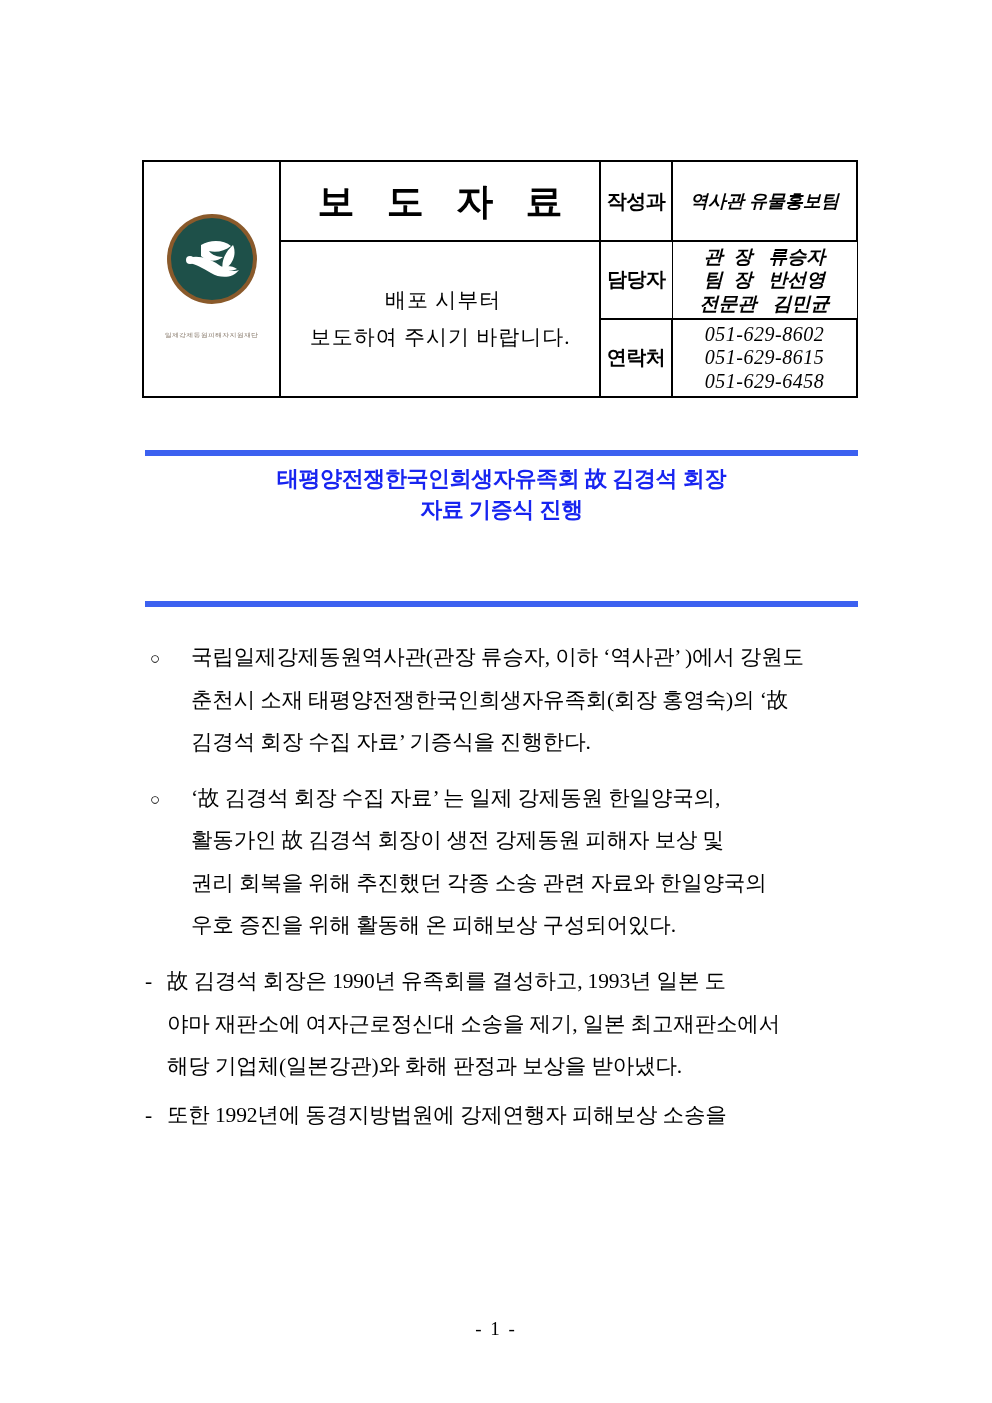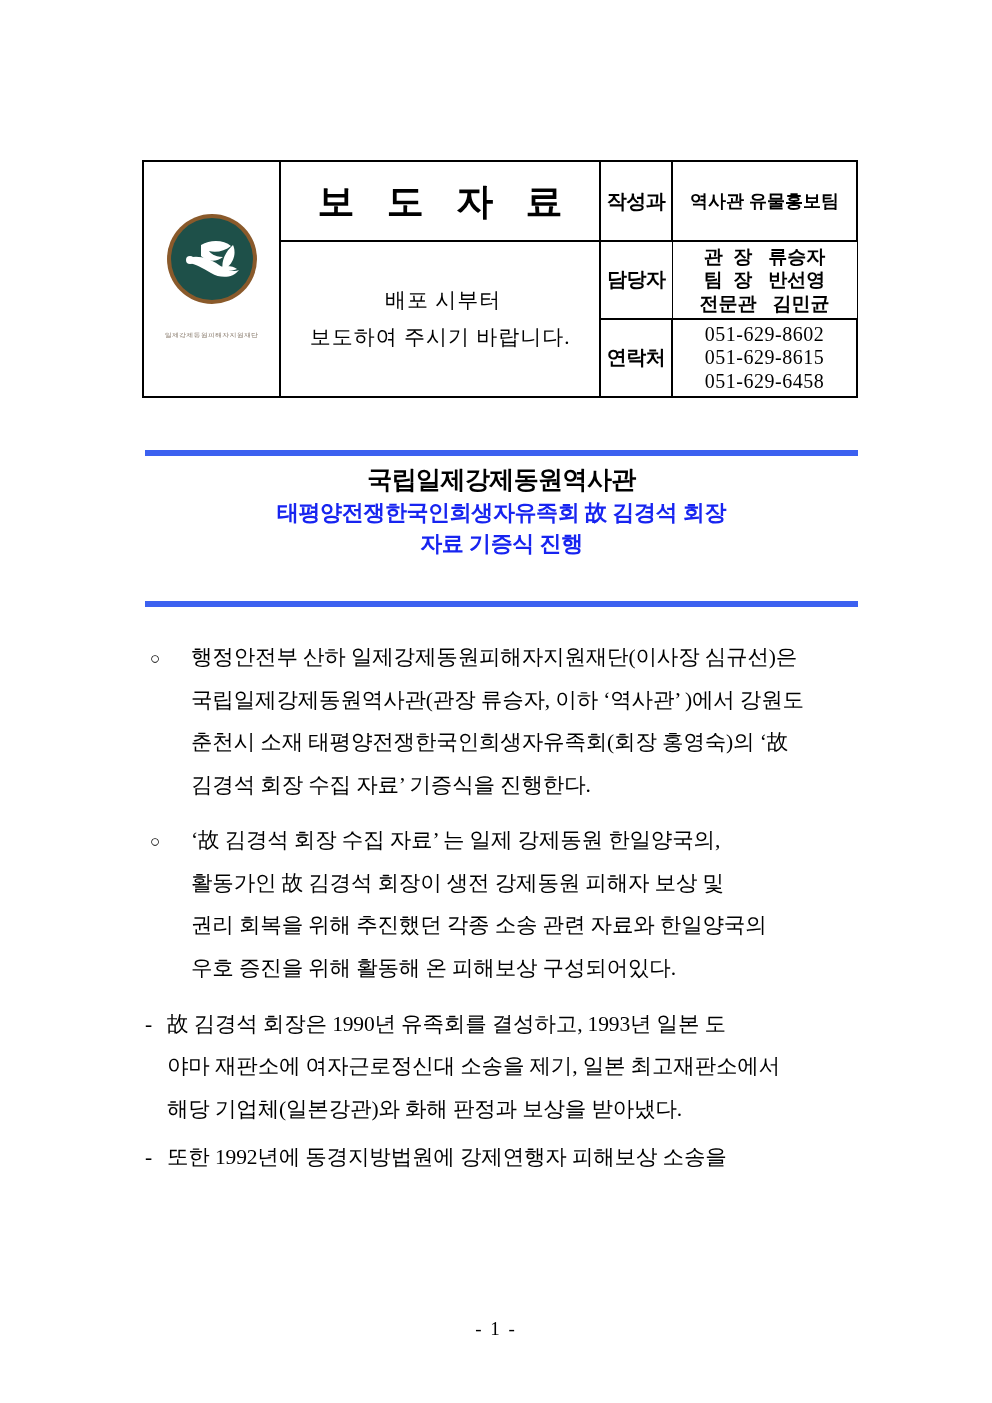--- a/index.html
+++ b/index.html
@@ -108,20 +108,21 @@
     letter-spacing: -0.5px;
     white-space: nowrap;
   }
   .cell-value {
     width: 183px;
     font-family: "Liberation Sans", "DejaVu Sans", sans-serif;
     font-weight: bold;
     font-size: 19px;
     letter-spacing: 0px;
     white-space: nowrap;
+    font-style: italic;
   }
   .cell-value.dept { font-size: 18px; }
 
   .staff-line {
     display: block;
     line-height: 1.24;
     white-space: pre;
     font-size: 19px;
   }
   .phone-line {
@@ -266,32 +267,30 @@
         <span class="phone-line">051-629-8615</span>
         <span class="phone-line">051-629-6458</span>
       </td>
     </tr>
   </tbody>
     </table>
 
   <div class="rule rule-top"></div>
 
   <div class="doc-title">
-    <div class="title-org">국립일제강제동원역사관</div>
     <div class="title-blue">태평양전쟁한국인희생자유족회 故 김경석 회장</div>
     <div class="title-blue">자료 기증식 진행</div>
   </div>
 
   <div class="rule rule-bottom"></div>
 
   <div class="body-block">
 
     <div class="para bulleted">
       <span class="bullet">○</span>
-      <p>행정안전부 산하 일제강제동원피해자지원재단(이사장 심규선)은</p>
       <p>국립일제강제동원역사관(관장 류승자, 이하 ‘역사관’ )에서 강원도</p>
       <p>춘천시 소재 태평양전쟁한국인희생자유족회(회장 홍영숙)의 ‘故</p>
       <p class="last-line">김경석 회장 수집 자료’ 기증식을 진행한다.</p>
     </div>
 
     <div class="para bulleted">
       <span class="bullet">○</span>
       <p>‘故 김경석 회장 수집 자료’ 는 일제 강제동원 한일양국의,</p>
       <p>활동가인 故 김경석 회장이 생전 강제동원 피해자 보상 및</p>
       <p>권리 회복을 위해 추진했던 각종 소송 관련 자료와 한일양국의</p>

